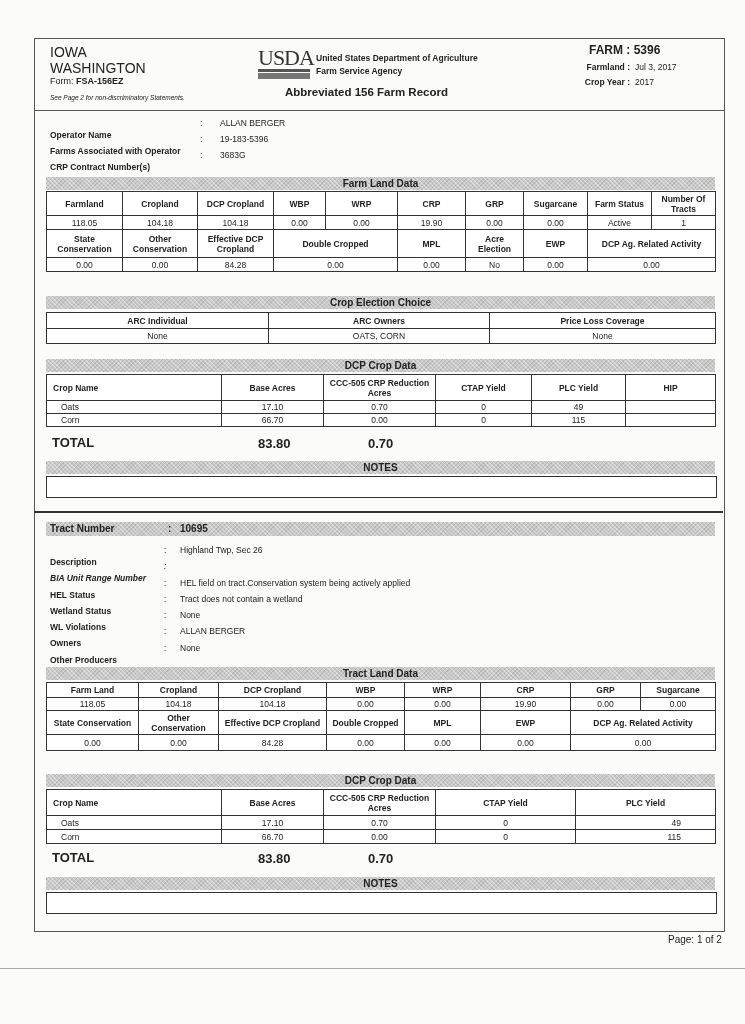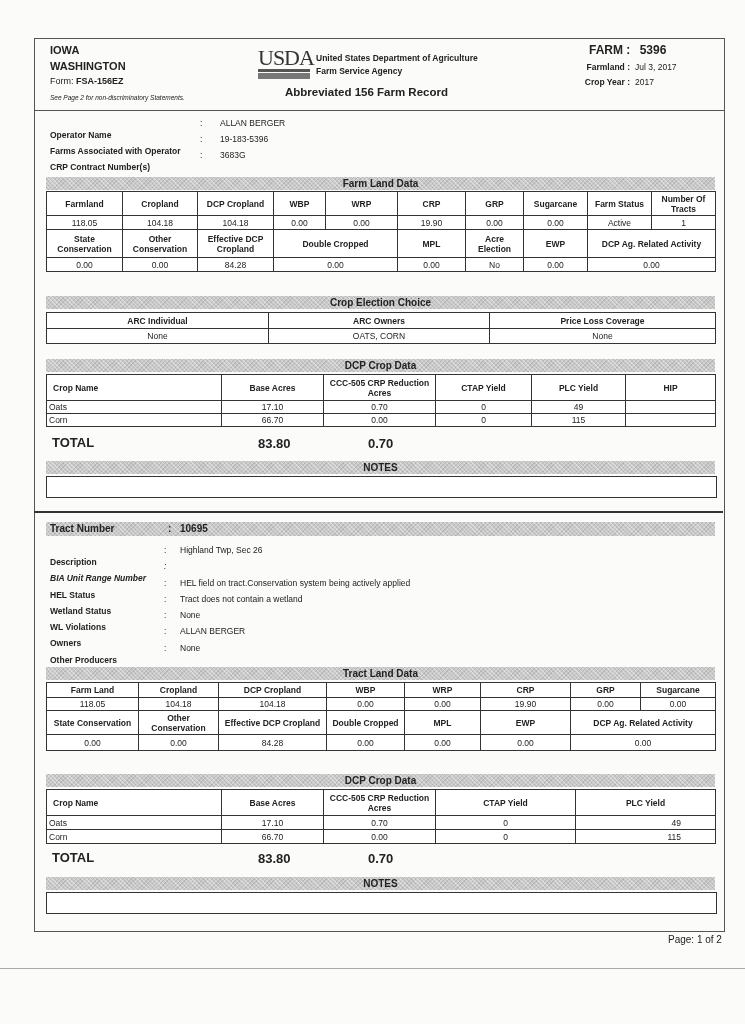--- a/index.html
+++ b/index.html
@@ -10,37 +10,37 @@
   .abs { position:absolute; }
   .bold { font-weight:bold; }
   .hatch {
     background-color:#c9c9c9;
     background-image:
       repeating-linear-gradient(45deg, rgba(255,255,255,0.35) 0 1px, transparent 1px 3px),
       repeating-linear-gradient(-45deg, rgba(120,120,120,0.25) 0 1px, transparent 1px 3px);
   }
   .outer { left:34px; top:38px; width:689px; height:892px; border:1px solid #555; }
   .header-box { left:34px; top:38px; width:689px; height:71px; border:1px solid #555; }
-  .h-left { left:50px; font-size:11px; font-weight:bold; }
+  .h-left { left:50px; font-size:14px; font-weight:normal; }
   .usda-logo { left:258px; top:48px; width:52px; height:40px; }
   .usda-text { font-family:"Liberation Serif", serif; font-size:22px; letter-spacing:-1px; color:#333; line-height:20px; }
   .bars { height:3px; background:#555; margin-top:1px; }
   .agency { left:316px; top:52px; font-size:8.5px; font-weight:bold; line-height:13px; }
   .record-title { left:285px; top:86px; font-size:11.5px; font-weight:bold; }
   .farm-label { left:589px; top:43px; font-size:12px; font-weight:bold; }
   .meta { font-size:8.5px; }
   .kv { font-size:8.5px; }
   .kv .k { position:absolute; left:0; font-weight:bold;margin-top:12px; }
   .kv .c { position:absolute; left:150px; }
   .kv .v { position:absolute; left:170px; }
   table.grid { border-collapse:collapse; position:absolute; font-size:8.5px; table-layout:fixed; }
   table.grid td, table.grid th { border:1px solid #333; text-align:center; padding:0 2px; line-height:10px; background:#fff; }
   table.grid th { font-weight:bold; }
   .section-bar { position:absolute; height:13px; font-size:10px; font-weight:bold; text-align:center; line-height:13px; color:#222; }
-  .crop-table td.name { text-align:left; padding-left:2px; }
+  .crop-table td.name { text-align:left; padding-left:14px; }
   .crop-head th { background:#dcdcdc; }
   .total-row { position:absolute; font-size:13px; font-weight:bold; }
   .notes-box { position:absolute; height:20px; border:1px solid #333; background:#fff; }
   .divider { position:absolute; left:34px; width:689px; height:2px; background:#333; }
   .tract-bar { position:absolute; left:46px; top:522px; width:669px; height:14px; font-size:10px; font-weight:bold; line-height:14px; }
   .page-num { left:668px; top:934px; font-size:10px; }
   .bottom-line { left:0; top:968px; width:745px; height:1px; background:#aaa; }
 </style>
 </head>
 <body>
@@ -62,21 +62,21 @@
   <div class="bars" style="width:52px; background:#777; height:6px;"></div>
 </div>
 <div class="abs agency">
   <div>United States Department of Agriculture</div>
   <div>Farm Service Agency</div>
 </div>
 <div class="abs record-title">Abbreviated 156 Farm Record</div>
 
 <div class="abs farm-label">
   <span>FARM</span> :
-  <span style="margin-left:6px;">5396</span>
+  <span style="">5396</span>
 </div>
 <div class="abs meta" style="left:580px; top:62px; width:50px; text-align:right; font-weight:bold;">Farmland :</div>
 <div class="abs meta" style="left:635px; top:62px;">Jul 3, 2017</div>
 <div class="abs meta" style="left:570px; top:77px; width:60px; text-align:right; font-weight:bold;">Crop Year :</div>
 <div class="abs meta" style="left:635px; top:77px;">2017</div>
 
 <div class="abs kv" style="left:50px; top:118px; width:400px; height:50px;">
   <div style="position:relative; height:16px;">
     <span class="k">Operator Name</span>
     <span class="c">:</span>

